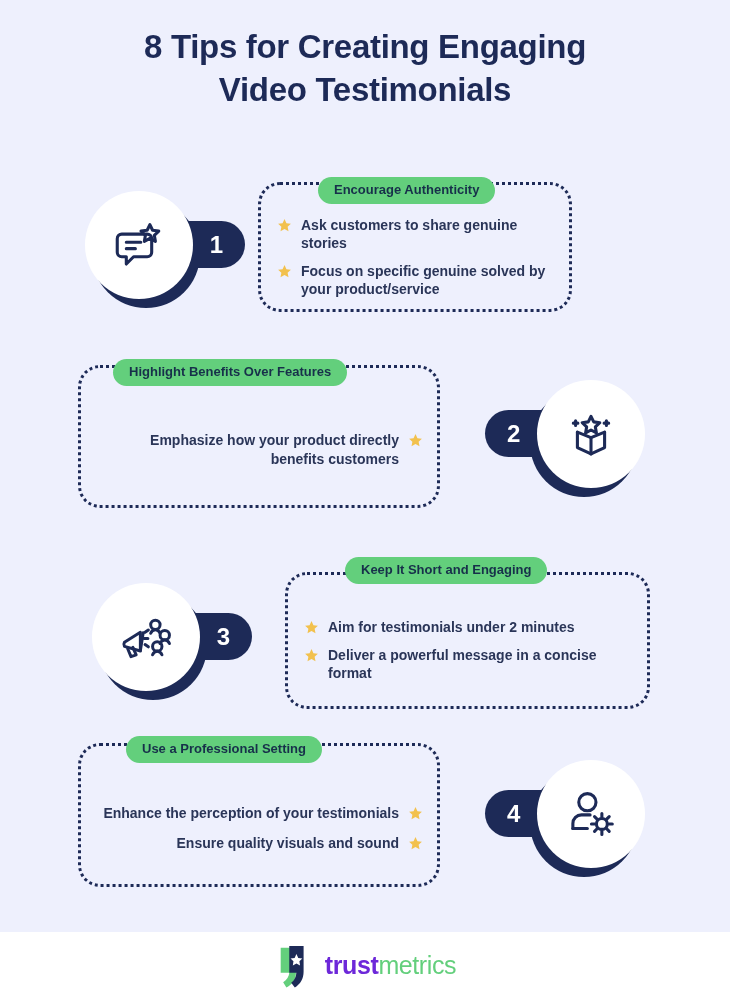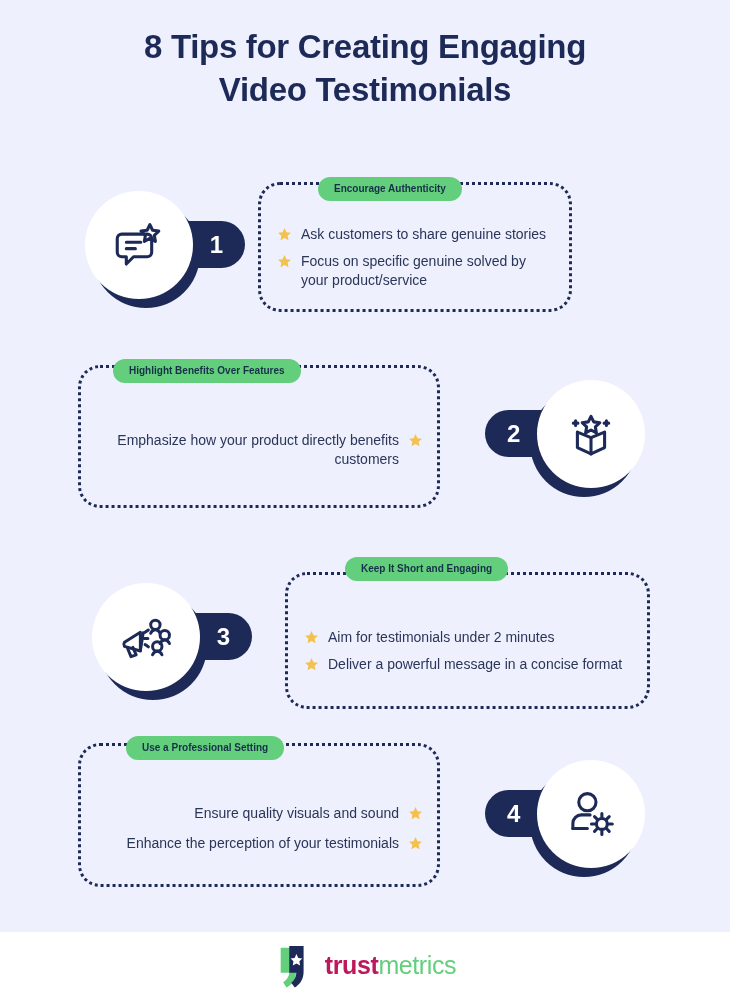--- a/index.html
+++ b/index.html
@@ -49,33 +49,33 @@
     box-sizing:border-box;
     display:flex;flex-direction:column;justify-content:center;
   }
   .card.rightalign .card-inner{padding:40px 14px 14px 22px;}
 
   
   .pill{
     position:absolute;
     background:#63cf7c;
     color:#17304a;
-    font-size:10px;font-weight:bold;
+    font-size:13px;font-weight:bold;
     border-radius:999px;
     padding:6px 16px 7px 16px;
     white-space:nowrap;
     line-height:1.1;
     z-index:3;
   }
 
   
   .bullets{display:flex;flex-direction:column;gap:9px;}
   .brow{
     display:flex;align-items:flex-start;gap:9px;
-    color:#2a3558;font-size:14px;line-height:1.32;
+    color:#2a3558;font-size:14px;line-height:1.32;font-weight:bold;
   }
   .brow.rev{flex-direction:row-reverse;text-align:right;justify-content:space-between;}
   .star{
     flex:0 0 auto;width:15px;height:15px;margin-top:2px;
     display:block;
   }
   .btxt{flex:1 1 auto;}
 
   
   .iconwrap{position:absolute;width:230px;height:126px;}
@@ -105,21 +105,21 @@
   .badge.right{left:55px;width:112px;justify-content:flex-end;padding-right:22px;box-sizing:border-box;}
   
   .iconwrap.mirror .shadowring{left:auto;right:14px;}
   .iconwrap.mirror .circle{left:auto;right:7px;}
   .badge.left{right:55px;width:112px;justify-content:flex-start;padding-left:22px;box-sizing:border-box;}
 
   
   .logo{display:flex;align-items:center;gap:9px;}
   .logo-mark{width:42px;height:44px;display:block;}
   .logo-text{font-size:25px;font-weight:bold;letter-spacing:-0.4px;}
-  .logo-text .t1{color:#be185d;}
+  .logo-text .t1{color:#6d28d9;}
   .logo-text .t2{color:#63cf7c;font-weight:normal;}
 </style>
 </head>
 <body>
 
 <div class="page">
 
   <div class="canvas">
 
     <div class="title">
@@ -252,27 +252,27 @@
 
     <div class="tip">
 
       <div class="card rightalign" style="left:78px;top:743px;width:362px;height:144px;">
         <div class="card-inner">
           <div class="bullets" style="gap:12px;">
             <div class="brow rev">
               <svg class="star" viewBox="0 0 24 24" aria-hidden="true">
                 <path fill="#f2c14e" d="M12 1.6l3.1 6.6 7.1.9-5.2 4.9 1.4 7-6.4-3.5-6.4 3.5 1.4-7L1.8 9.1l7.1-.9z"></path>
               </svg>
+              <span class="btxt">Enhance the perception of your testimonials</span>
+            </div>
+            <div class="brow rev">
+              <svg class="star" viewBox="0 0 24 24" aria-hidden="true">
+                <path fill="#f2c14e" d="M12 1.6l3.1 6.6 7.1.9-5.2 4.9 1.4 7-6.4-3.5-6.4 3.5 1.4-7L1.8 9.1l7.1-.9z"></path>
+              </svg>
               <span class="btxt">Ensure quality visuals and sound</span>
-            </div>
-            <div class="brow rev">
-              <svg class="star" viewBox="0 0 24 24" aria-hidden="true">
-                <path fill="#f2c14e" d="M12 1.6l3.1 6.6 7.1.9-5.2 4.9 1.4 7-6.4-3.5-6.4 3.5 1.4-7L1.8 9.1l7.1-.9z"></path>
-              </svg>
-              <span class="btxt">Enhance the perception of your testimonials</span>
             </div>
           </div>
         </div>
       </div>
 
       <div class="pill" style="left:126px;top:736px;">Use a Professional Setting</div>
 
       <div class="iconwrap mirror" style="left:422px;top:755px;">
         <div class="shadowring"></div>
         <div class="badge left">

